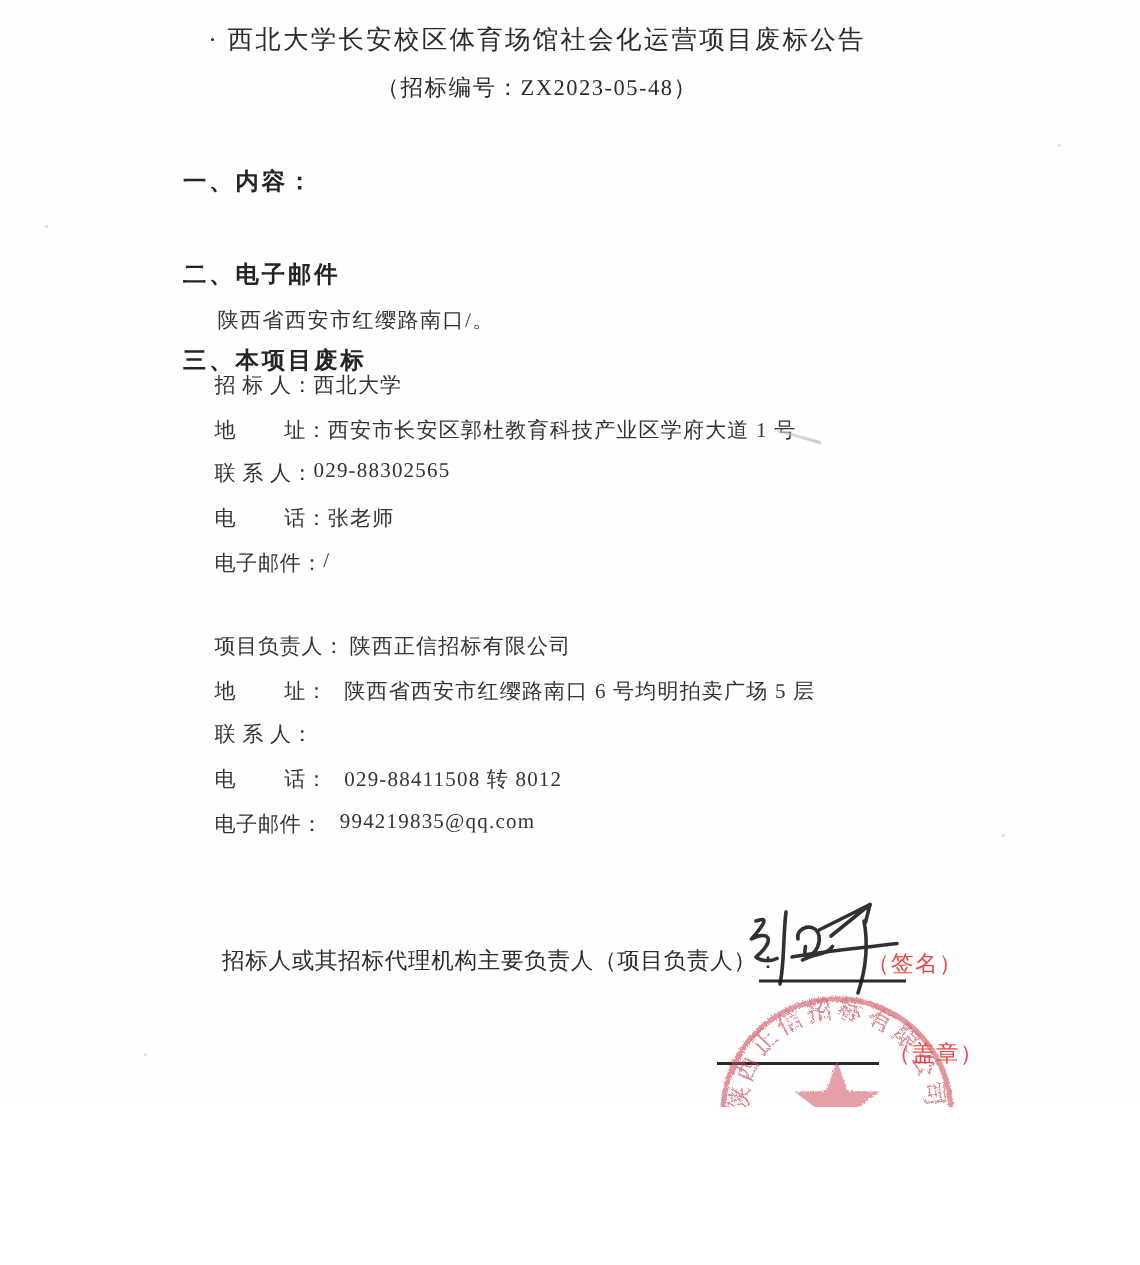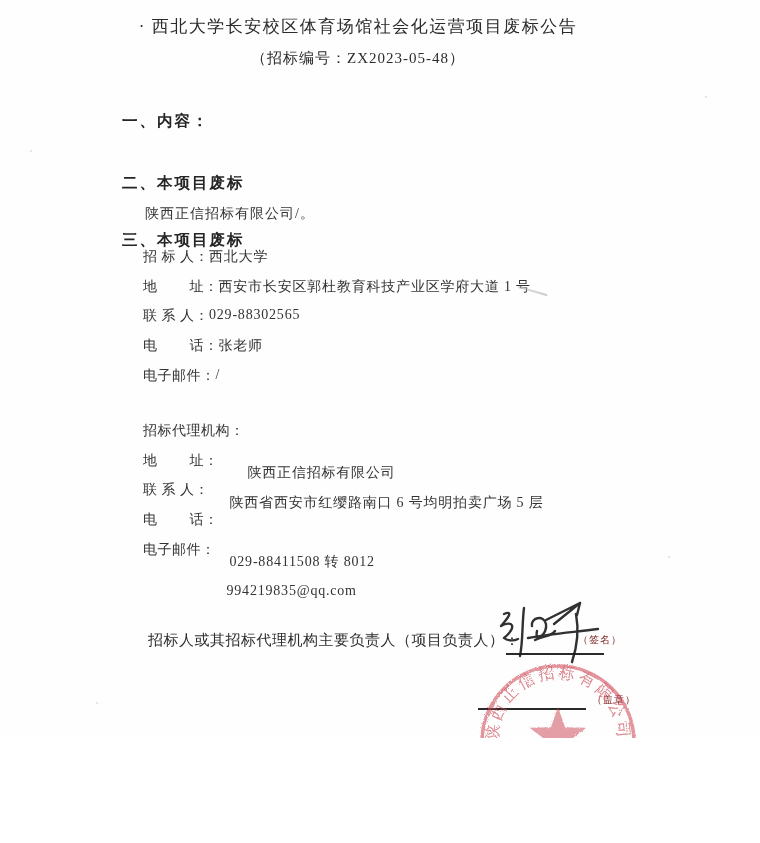--- a/index.html
+++ b/index.html
@@ -26,25 +26,25 @@
     color:#242424;letter-spacing:2px;
   }
   .body-line{
     position:absolute;left:145px;font-size:14px;color:#333;letter-spacing:1px;
   }
 
   .block{position:absolute;left:143px;}
   .block .row{height:29.7px;display:flex;font-size:14px;color:#333;}
   .block .row .label{white-space:pre;letter-spacing:.5px;}
   .block .row .value{letter-spacing:.8px;white-space:pre;}
-  .block.agency .row .value{margin-left:11px;margin-top:42px;}
+  .block.agency .row .value{margin-left:11px;}
   .block.agency .row:first-child .value{margin-left:3px;}
 
   .signline-label{position:absolute;font-size:15px;color:#2c2c2c;letter-spacing:.5px;}
-  .signline-suffix{position:absolute;font-size:10px;color:#7f1d1d;letter-spacing:1px;}
+  .signline-suffix{position:absolute;font-size:15px;color:#ef4444;letter-spacing:1px;}
   .ink-line{position:absolute;height:2px;background:#2a2a2a;}
 
   .signature-svg{position:absolute;left:494px;top:600px;width:112px;height:66px;}
   .stamp-svg{position:absolute;left:473px;top:657px;width:170px;height:170px;}
 
   .scan-artifact{
     position:absolute;left:517px;top:290px;width:31px;height:2px;
     background:linear-gradient(90deg,#cccccc,#9f9f9f);
     opacity:.55;transform:rotate(16deg);border-radius:2px;
   }
@@ -53,22 +53,22 @@
 </head>
 <body>
 
 <div class="doc">
 
   <div class="title">· 西北大学长安校区体育场馆社会化运营项目废标公告</div>
   <div class="subtitle">（招标编号：ZX2023-05-48）</div>
 
   <div class="heading" style="top:111px">一、内容：</div>
 
-  <div class="heading" style="top:173px">二、本项目废标</div>
-  <div class="body-line" style="top:205px">陕西正信招标有限公司/。</div>
+  <div class="heading" style="top:173px">二、电子邮件</div>
+  <div class="body-line" style="top:205px">陕西省西安市红缨路南口/。</div>
 
   <div class="heading" style="top:230px">三、本项目废标</div>
 
   <div class="block tenderer" style="top:248px">
     <div class="row">
       <span class="label">招 标 人：</span>
       <span class="value">西北大学</span>
     </div>
     <div class="row">
       <span class="label">地        址：</span>
@@ -83,21 +83,21 @@
       <span class="value">张老师</span>
     </div>
     <div class="row">
       <span class="label">电子邮件：</span>
       <span class="value">/</span>
     </div>
   </div>
 
   <div class="block agency" style="top:422px">
     <div class="row">
-      <span class="label">招标代理机构：</span>
+      <span class="label">项目负责人：</span>
       <span class="value">陕西正信招标有限公司</span>
     </div>
     <div class="row">
       <span class="label">地        址：</span>
       <span class="value">陕西省西安市红缨路南口 6 号均明拍卖广场 5 层</span>
     </div>
     <div class="row">
       <span class="label">联 系 人：</span>
     </div>
     <div class="row">

